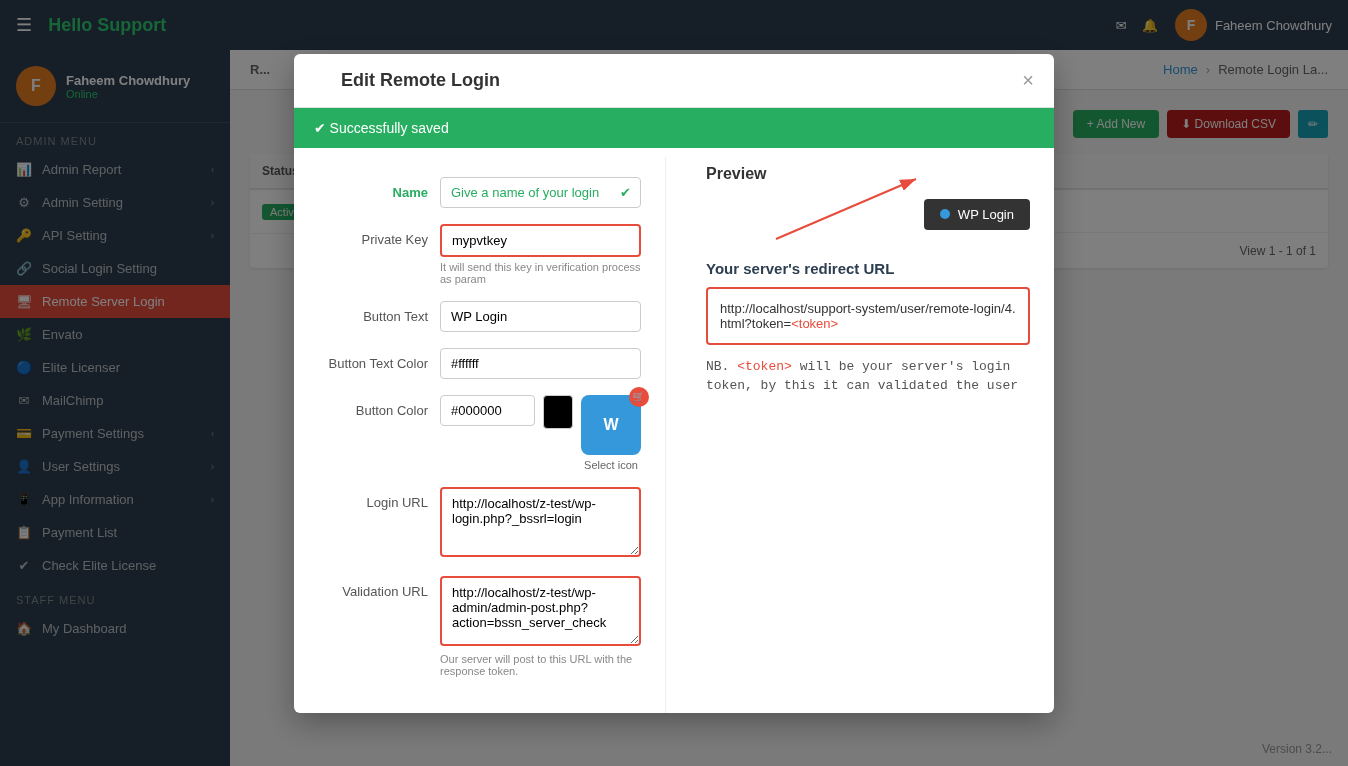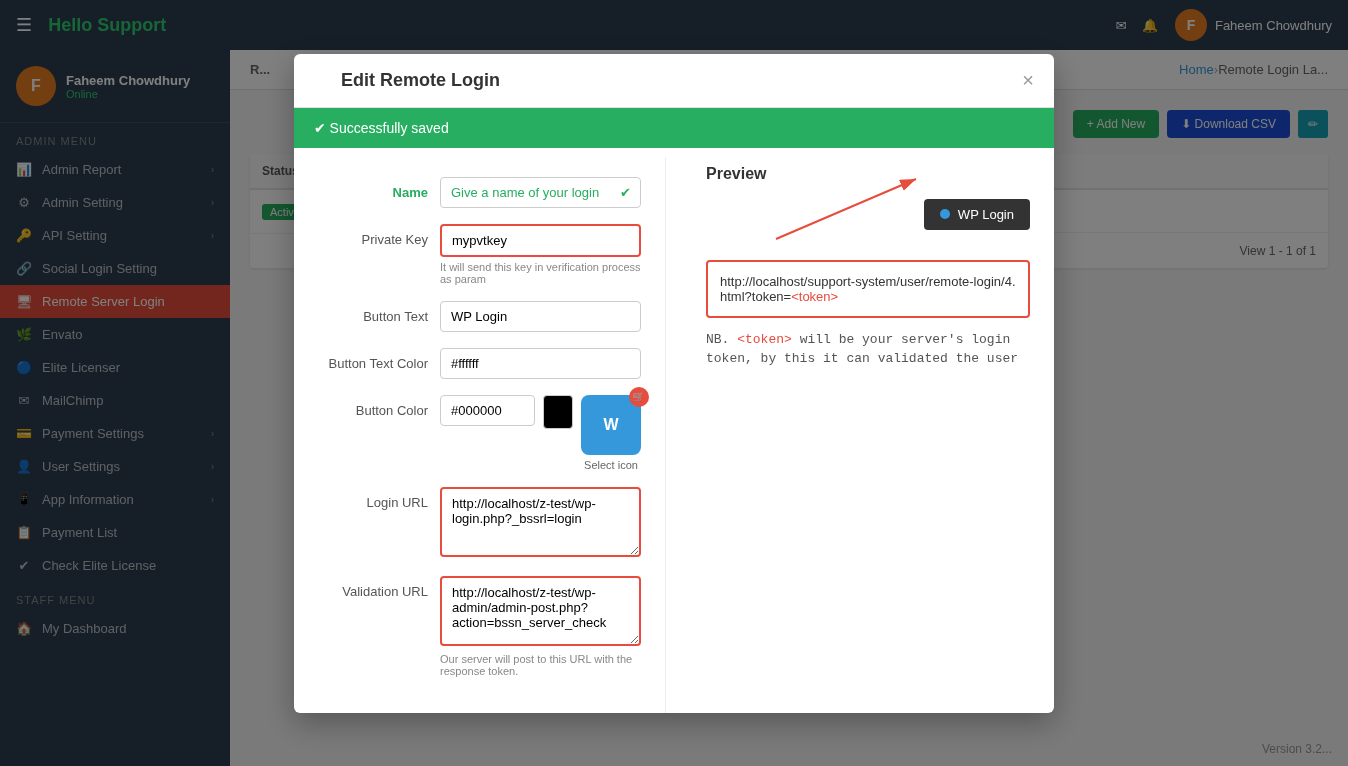--- a/index.html
+++ b/index.html
@@ -31,21 +31,21 @@
     .sidebar-icon { width: 16px; text-align: center; }
     .chevron { font-size: 10px; color: #7f8c8d; }
 
     
     .main-content { flex: 1; background: #f5f5f5; overflow: auto; position: relative; }
     .content-header { background: white; padding: 12px 20px; border-bottom: 1px solid #ddd; display: flex; align-items: center; justify-content: space-between; }
     .breadcrumb { display: flex; align-items: center; gap: 8px; font-size: 13px; color: #666; }
     .content-area { padding: 20px; }
     .action-bar { display: flex; gap: 8px; margin-bottom: 16px; justify-content: flex-end; }
     .btn-add { background: #27ae60; color: white; border: none; padding: 7px 14px; border-radius: 4px; cursor: pointer; font-size: 12px; }
-    .btn-csv { background: #1d4ed8; color: white; border: none; padding: 7px 14px; border-radius: 4px; cursor: pointer; font-size: 12px; }
+    .btn-csv { background: #b91c1c; color: white; border: none; padding: 7px 14px; border-radius: 4px; cursor: pointer; font-size: 12px; }
     .btn-edit-small { background: #3498db; color: white; border: none; padding: 4px 10px; border-radius: 3px; cursor: pointer; font-size: 12px; }
 
     .table-container { background: white; border-radius: 4px; box-shadow: 0 1px 3px rgba(0,0,0,0.1); }
     .data-table { width: 100%; border-collapse: collapse; }
     .data-table th { padding: 10px 12px; text-align: left; background: #f8f9fa; border-bottom: 2px solid #dee2e6; font-size: 12px; color: #555; }
     .data-table td { padding: 10px 12px; border-bottom: 1px solid #f0f0f0; font-size: 13px; }
     .badge-active { background: #27ae60; color: white; padding: 2px 8px; border-radius: 3px; font-size: 11px; }
     .btn-delete { background: #e74c3c; color: white; border: none; padding: 4px 10px; border-radius: 3px; cursor: pointer; font-size: 12px; }
     .table-footer { padding: 10px 12px; font-size: 12px; color: #666; text-align: right; }
 
@@ -220,21 +220,21 @@
             <span>My Dashboard</span>
           </div>
       </div>
     </div>
 
     <div class="main-content">
       <div class="content-header">
         <div class="breadcrumb">
           <span style="font-weight:bold">R...</span>
         </div>
-        <div style="display:flex;align-items:center">
+        <div style="display:flex;gap:8px;align-items:center">
           <span style="color:#3498db;cursor:pointer">Home</span>
           <span style="color:#aaa">›</span>
           <span style="color:#666">Remote Login La...</span>
         </div>
       </div>
 
       <div class="content-area">
         <div class="action-bar">
           <button class="btn-add">+ Add New</button>
           <button class="btn-csv">⬇ Download CSV</button>
@@ -369,20 +369,21 @@
             </svg>
             <div style="display:flex;justify-content:flex-end;margin-bottom:6px;">
               <button class="preview-btn">
                 <span class="preview-dot" style="background:#3498db;width:10px;height:10px;border-radius:50%;display:inline-block;"></span>
                 <span>WP Login</span>
               </button>
             </div>
           </div>
 
           <div class="redirect-section">
+            <div class="redirect-title">Your server's redirect URL</div>
             <div class="redirect-url-box">
               <span class="redirect-url-text">http://localhost/support-system/user/remote-login/4.html?token=</span><span class="redirect-url-token">&lt;token&gt;</span>
             </div>
             <div class="redirect-note">
               NB. <span class="redirect-note-token">&lt;token&gt;</span><span> will be your server's login token, by this it can validated the user</span>
             </div>
           </div>
         </div>
       </div>
     </div>

